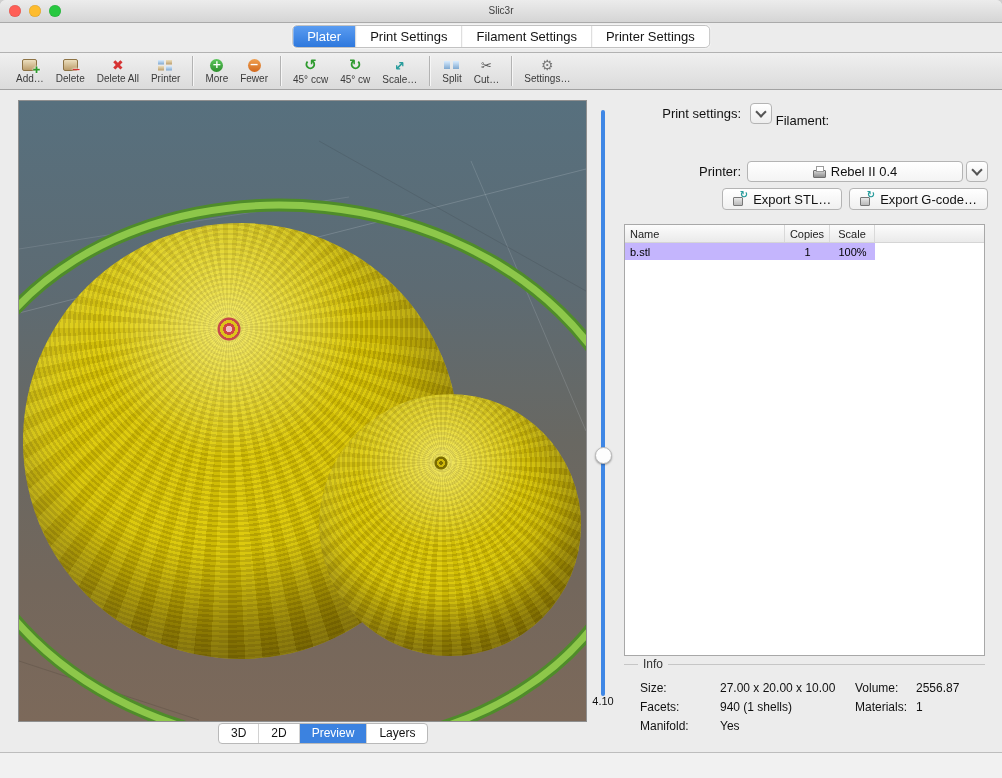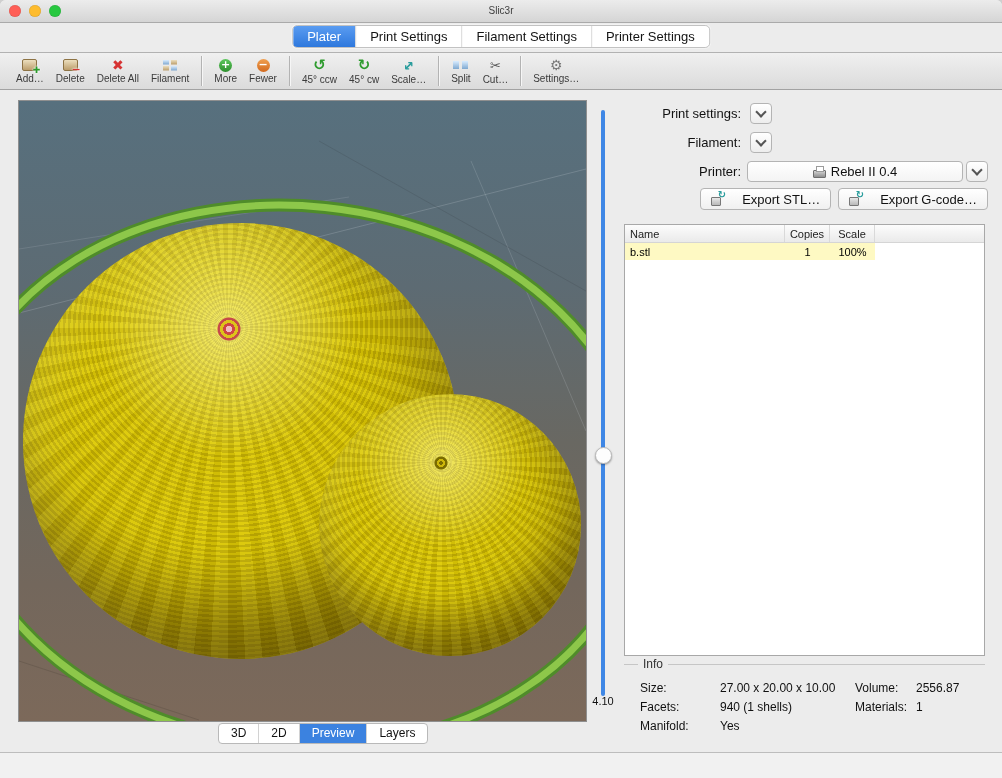--- a/index.html
+++ b/index.html
@@ -121,37 +121,37 @@
      background:linear-gradient(#d4d4d4,#8f8f8f);border:1px solid #6e6e6e;border-radius:1px;}
   .printer-ico::after{content:"";position:absolute;left:3px;width:6px;top:0;height:4px;
      background:#fff;border:1px solid #9a9a9a;}
   .combo-btn{flex:0 0 22px;height:21px;box-sizing:border-box;margin-left:3px;
      background:linear-gradient(#fff,#ededed);border:1px solid #b4b4b4;border-radius:4px;
      display:flex;align-items:center;justify-content:center;}
   .chev{width:6px;height:6px;border-right:2px solid #555;border-bottom:2px solid #555;
      transform:rotate(45deg);margin-top:-3px;}
   .export-row{position:absolute;left:623px;top:188px;width:365px;display:flex;justify-content:flex-end;gap:7px;}
   .btn{height:22px;box-sizing:border-box;background:linear-gradient(#fff,#f0f0f0);border:1px solid #b4b4b4;
-     border-radius:4px;display:flex;align-items:center;gap:17px;padding:0 10px;font-size:13px;color:#111;}
+     border-radius:4px;display:flex;align-items:center;gap:6px;padding:0 10px;font-size:13px;color:#111;}
   .export-ico{position:relative;width:14px;height:13px;font-family:"DejaVu Sans",sans-serif;}
   .export-ico::before{content:"";position:absolute;left:0;bottom:0;width:8px;height:7px;
      border:1px solid #777;border-radius:1px;background:linear-gradient(#e8e8e8,#b9b9b9);}
   .export-ico::after{content:"↻";position:absolute;right:-1px;top:-4px;font-size:10px;font-weight:bold;color:#2a9d9d;}
 
   
   .obj-table{position:absolute;left:624px;top:224px;width:361px;height:432px;box-sizing:border-box;
      background:#fff;border:1px solid #a8a8a8;font-size:11px;overflow:hidden;}
   .t-head{display:flex;height:17px;background:linear-gradient(#fcfcfc,#eaeaea);
      border-bottom:1px solid #d5d5d5;color:#222;}
   .t-head .c{box-sizing:border-box;border-right:1px solid #d9d9d9;display:flex;align-items:center;}
   .c-name{flex:0 0 160px;padding-left:5px;}
   .c-copies{flex:0 0 45px;justify-content:center;}
   .c-scale{flex:0 0 45px;justify-content:center;}
   .c-rest{flex:1;border-right:none !important;}
-  .t-row{display:flex;height:17px;width:250px;background:#fef9c3;color:#000;align-items:center;}
+  .t-row{display:flex;height:17px;width:250px;background:#c4b5fd;color:#000;align-items:center;}
   .t-row .c{box-sizing:border-box;display:flex;align-items:center;height:100%;}
 
   
   .info-box{position:absolute;left:624px;top:664px;width:361px;height:82px;border-top:1px solid #c6c6c6;text-decoration:underline;}
   .info-title{position:absolute;left:14px;top:-8px;background:#ececec;padding:0 5px;font-size:12px;color:#333;}
   .if{position:absolute;font-size:12px;color:#111;white-space:nowrap;}
   .if.l1{top:16px;} .if.l2{top:35px;} .if.l3{top:54px;}
   .if.cl1{left:16px;} .if.cv1{left:96px;} .if.cl2{left:231px;} .if.cv2{left:292px;}
 
   .bottom-strip{position:absolute;left:0;top:752px;width:100%;height:26px;background:#f1f1f1;
@@ -196,21 +196,21 @@
     <div class="tb-item">
       <span class="tb-ico">
           <span class="x-large"></span>
         </span>
       <span class="tb-label">Delete All</span>
     </div>
     <div class="tb-item">
       <span class="tb-ico">
           <span class="arrange-grid"></span>
         </span>
-      <span class="tb-label">Filament</span>
+      <span class="tb-label">Printer</span>
     </div>
     <div class="tb-sep"></div>
     <div class="tb-item">
       <span class="tb-ico">
           <span class="circle-plus"></span>
         </span>
       <span class="tb-label">More</span>
     </div>
     <div class="tb-item">
       <span class="tb-ico">
@@ -289,21 +289,21 @@
     <div class="vt active">Preview</div>
     <div class="vt">Layers</div>
   </div>
 
   <div class="settings-row" style="top:102px;">
     <span class="row-label">Print settings:</span>
     <div class="combo-btn">
       <span class="chev"></span>
     </div>
   </div>
-  <div class="settings-row" style="top:131px;">
+  <div class="settings-row" style="top:113px;flex-direction:column;">
     <span class="row-label">Filament:</span>
     <div class="combo-btn">
       <span class="chev"></span>
     </div>
   </div>
   <div class="settings-row" style="top:160px;">
     <span class="row-label">Printer:</span>
     <div class="combo">
       <span class="printer-ico"></span>
       <span>Rebel II 0.4</span>

